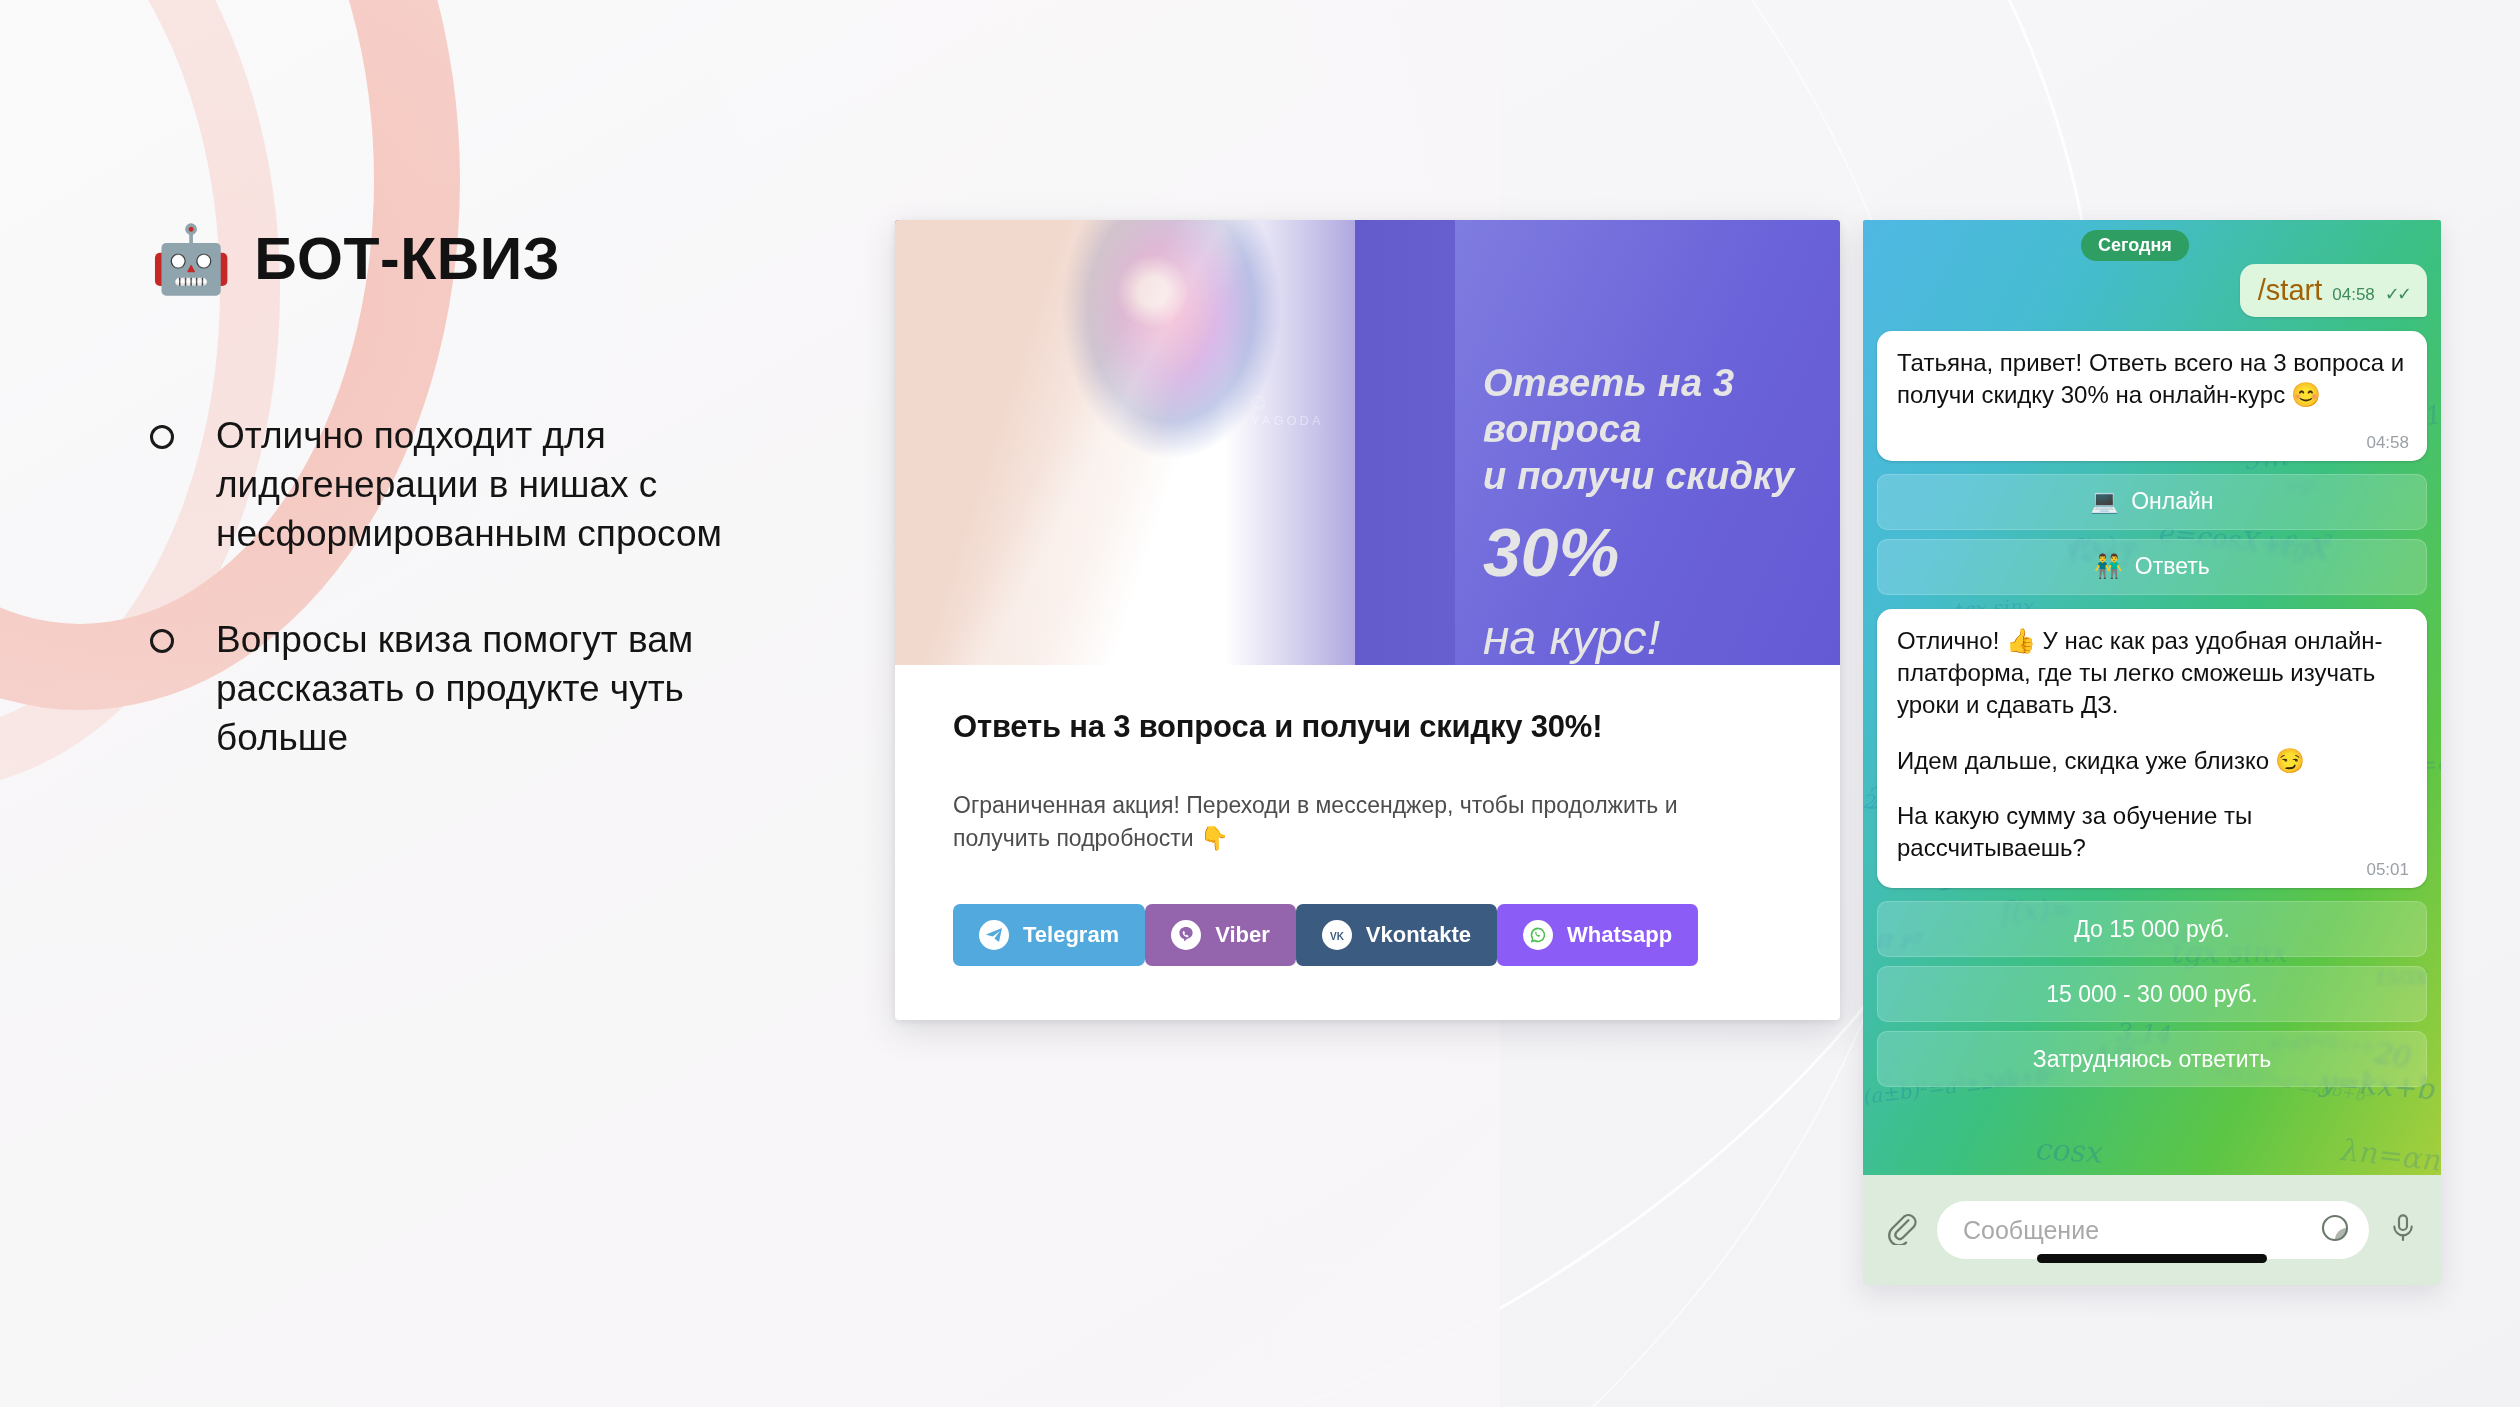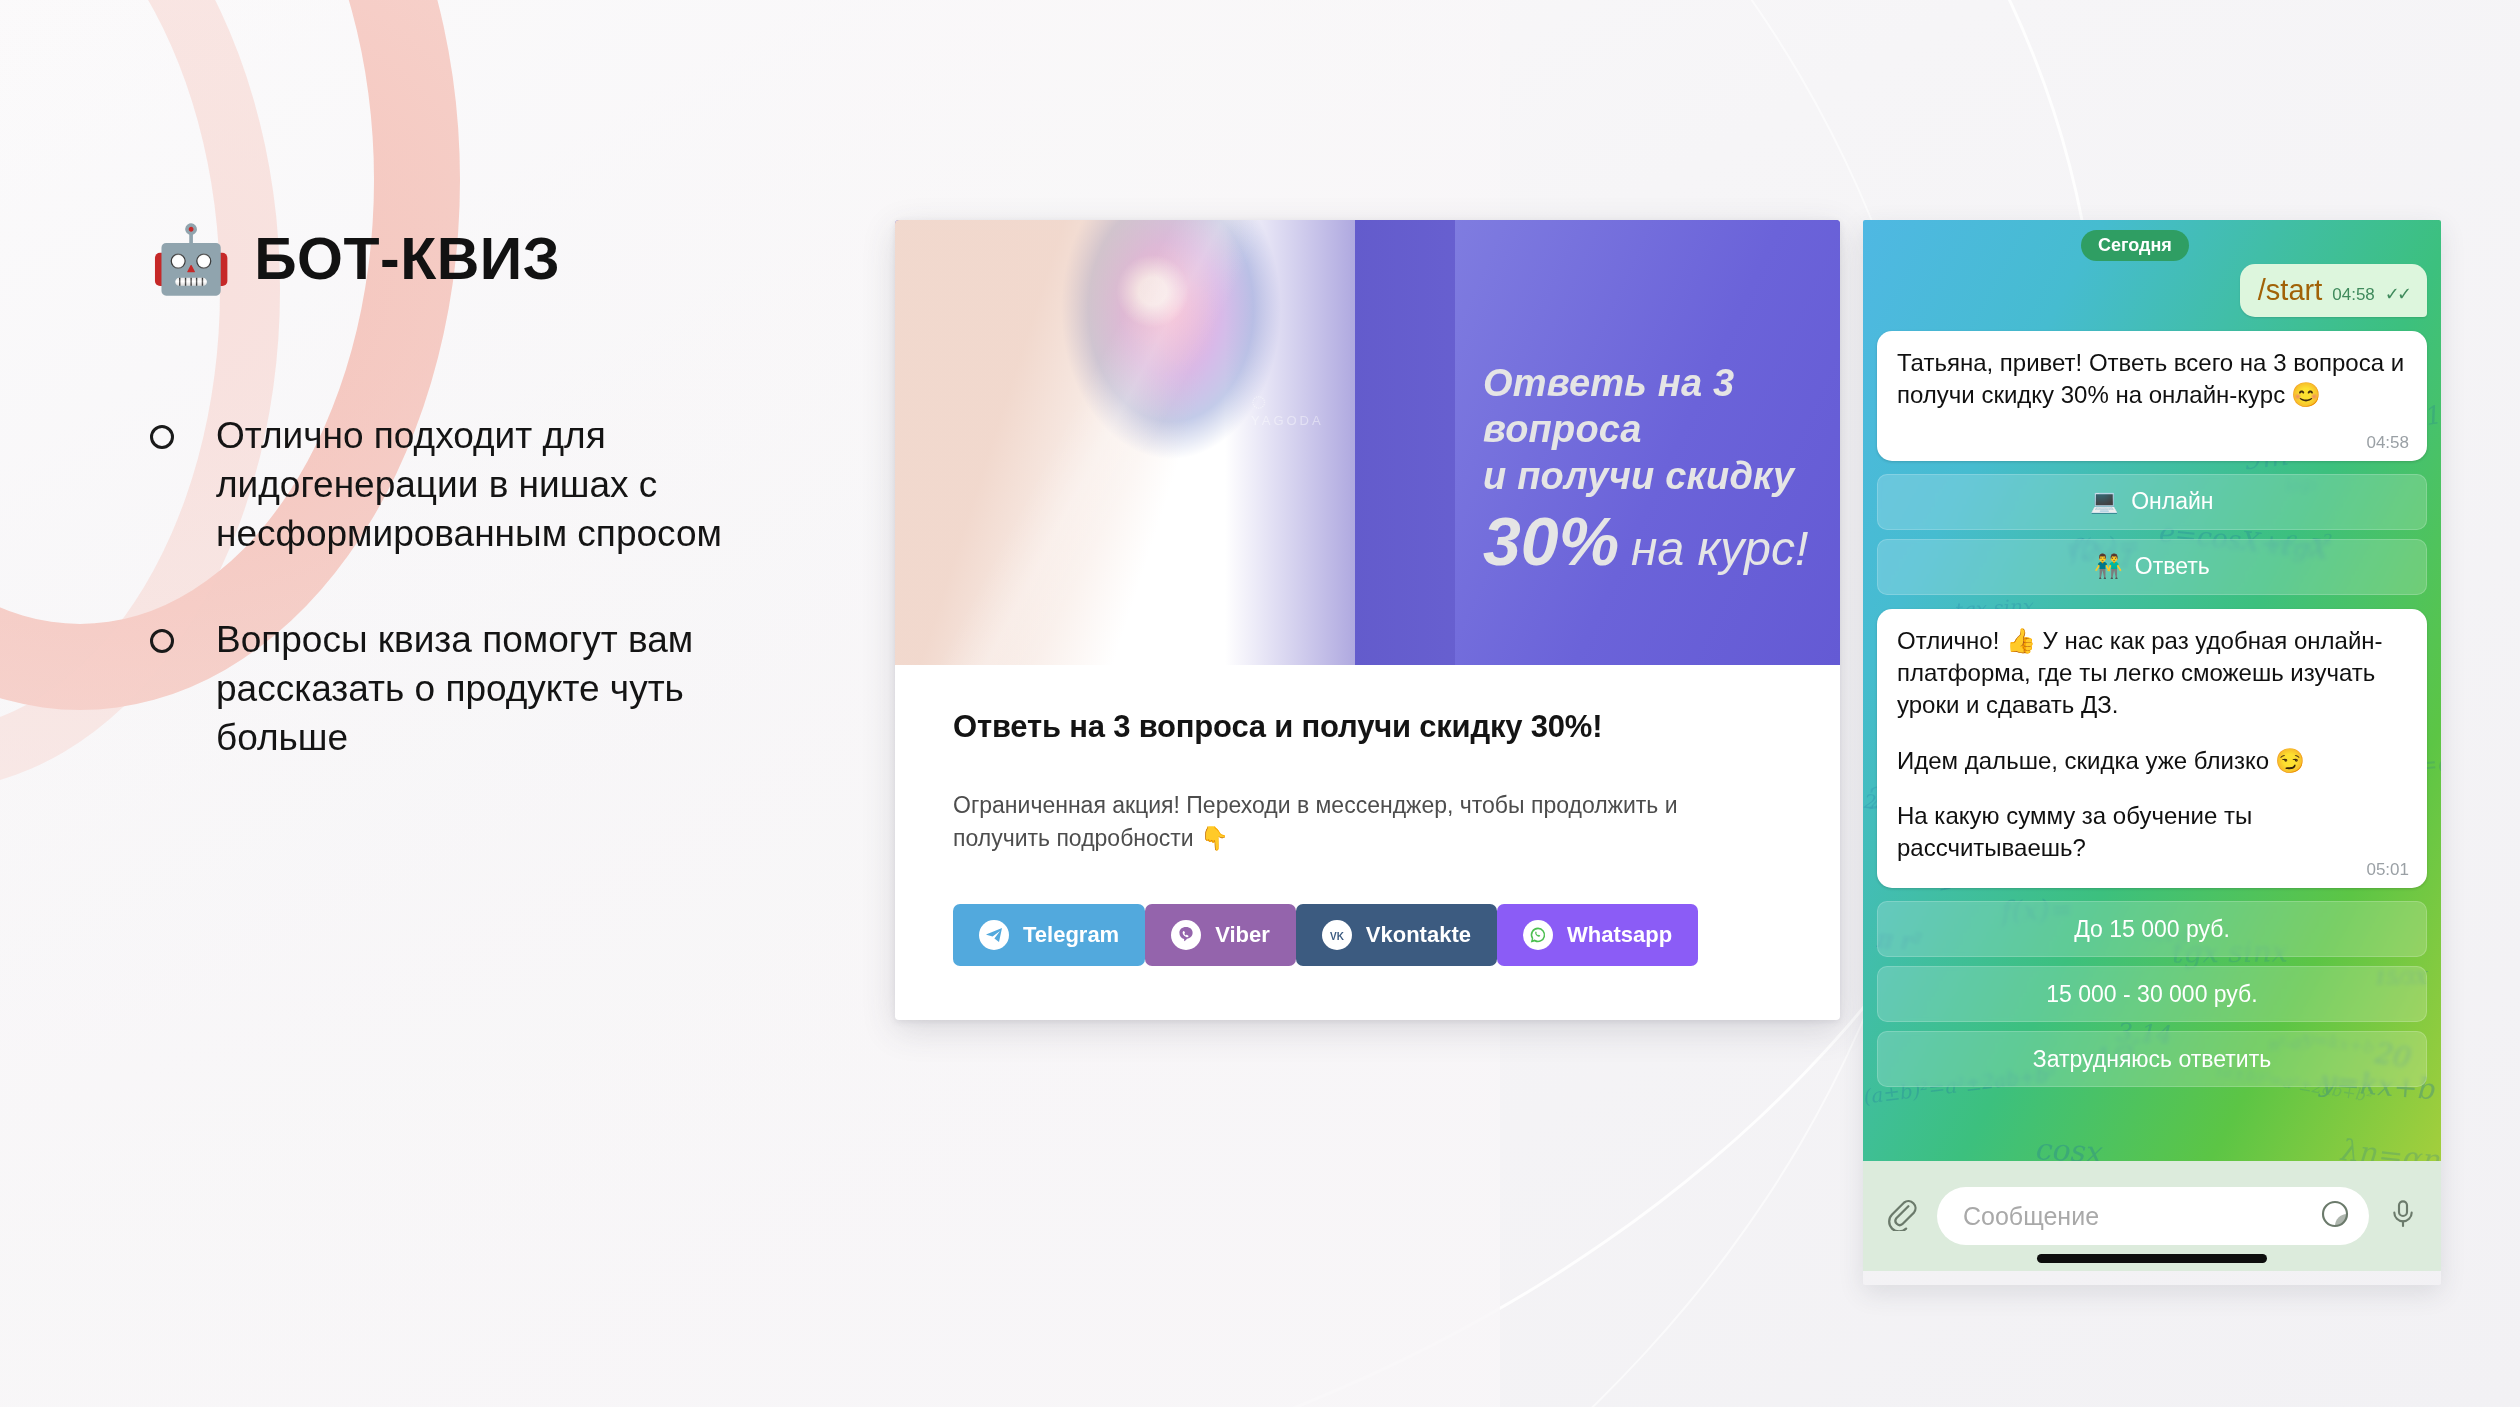--- a/index.html
+++ b/index.html
@@ -71,21 +71,21 @@
   #banner-fade { position:absolute; left:330px; top:0; width:300px; height:100%;
     background: linear-gradient(90deg, rgba(110,96,190,0) 0%, rgba(104,92,196,.55) 45%, #6a62d2 100%); }
   #banner-right { position:absolute; left:560px; top:0; right:0; height:100%;
     background: linear-gradient(115deg,#7f7ce0 0%, #6b63d9 55%, #645ad4 100%); }
   #banner-watermark { position:absolute; left:356px; top:170px; color:rgba(255,255,255,.42);
     font-size:13px; letter-spacing:3px; }
   #banner-watermark .mark { display:block; font-size:26px; line-height:.9; }
   #banner-text { position:absolute; left:588px; top:140px; right:26px; color:#e5e5e5; }
   .bn-l1, .bn-l2 { font-size:38px; font-weight:600; line-height:1.22; font-style:italic;
     letter-spacing:.2px; }
-  #banner-pct-row { display:flex; align-items:baseline; gap:12px; margin-top:8px; }
+  #banner-pct-row { display:flex; align-items:baseline; gap:24px; margin-top:19px;flex-direction:column; }
   #banner-pct { font-size:68px; font-weight:700; font-style:italic; line-height:1; }
   #banner-course { font-size:48px; font-weight:400; font-style:italic; }
 
   #promo-body { padding: 44px 58px 0 58px; }
   #promo-heading { font-size:31px; font-weight:700; color:#141414; letter-spacing:-.2px; }
   #promo-sub { margin-top:44px; font-size:23px; line-height:1.45; color:#4d4d4d; max-width:820px; }
   #promo-buttons { display:flex; margin-top:48px; }
   .msg-btn { display:flex; align-items:center; gap:14px; height:62px; padding:0 26px;
     border-radius:7px; color:#fff; font-size:22px; font-weight:600; cursor:pointer;
     border:none; white-space:nowrap; }
@@ -129,21 +129,21 @@
 
   .reply-btn { margin-top:9px; border-radius:10px; height:56px;
      display:flex; align-items:center; justify-content:center; gap:12px;
      color:#fff; font-size:23px; cursor:pointer;
      background: rgba(255,255,255,.18);
      box-shadow: inset 0 0 0 1px rgba(255,255,255,.18);
      backdrop-filter: blur(2px); }
   .reply-btn.first { margin-top:13px; }
   .rb-emoji { font-size:23px; }
 
-  #chat-input-bar { position:absolute; left:0; bottom:14px; right:0; height:110px;
+  #chat-input-bar { position:absolute; left:0; bottom:0; right:0; height:110px;
      background:#dcebdc; display:flex; align-items:center; padding:0 22px; gap:18px; }
   #clip-icon, #mic-icon { flex:0 0 auto; }
   #msg-field { flex:1; height:58px; background:#fff; border-radius:29px;
      display:flex; align-items:center; justify-content:space-between;
      padding:0 18px 0 26px; }
   #msg-placeholder { font-size:25px; color:#a9a9a9; }
   #chat-home-indicator { position:absolute; left:50%; transform:translateX(-50%);
      bottom:22px; width:230px; height:9px; background:#0d0d0d; border-radius:5px; }
 </style>
 </head>

